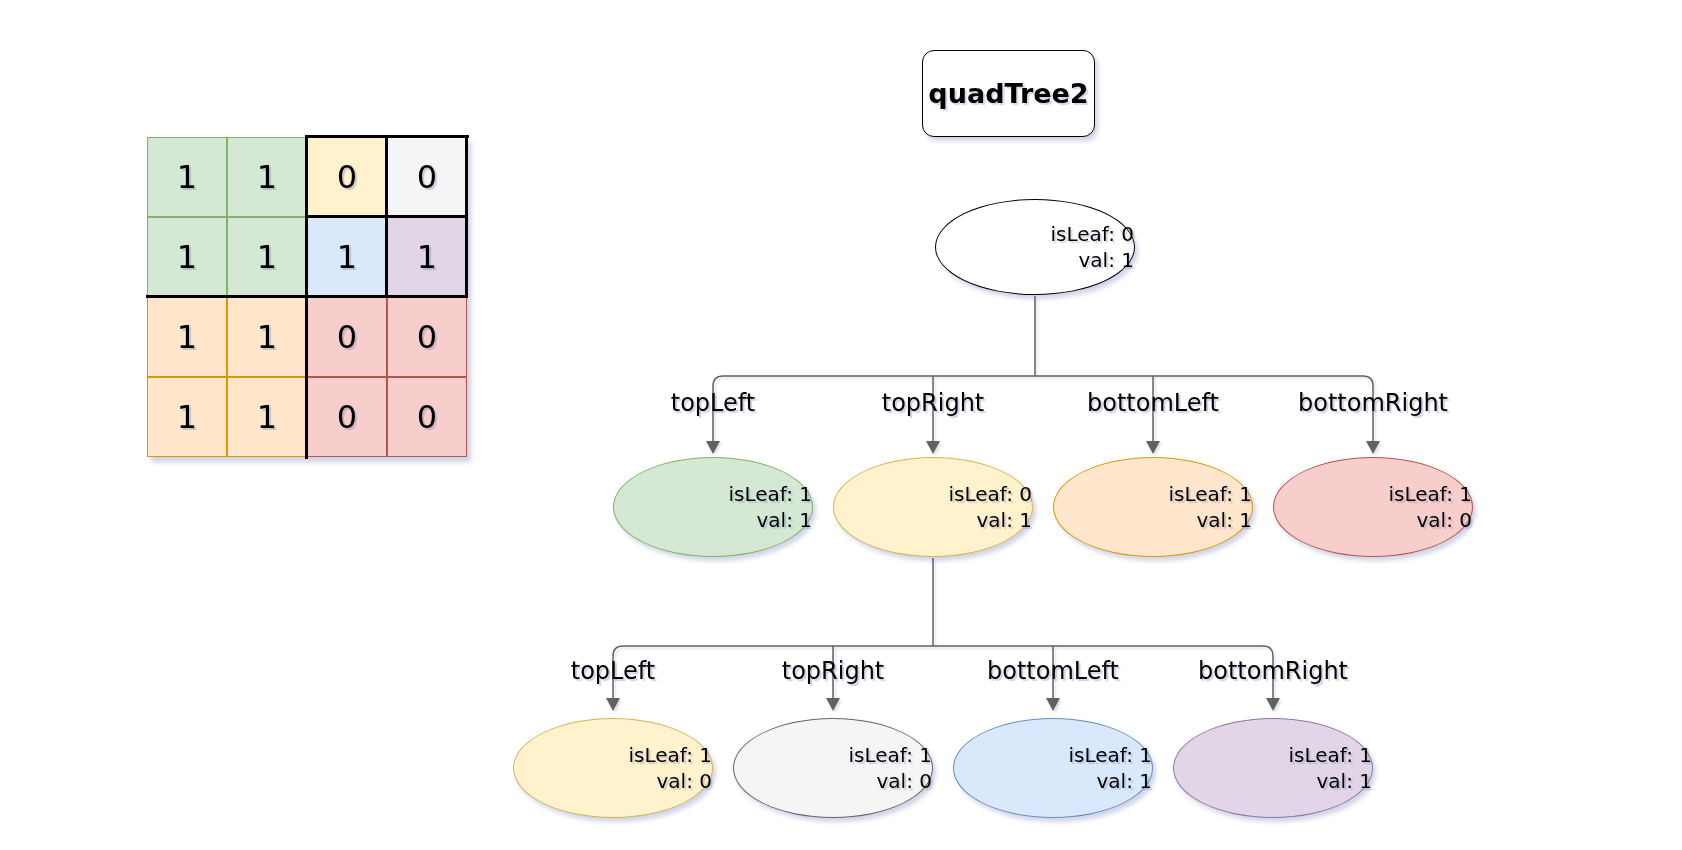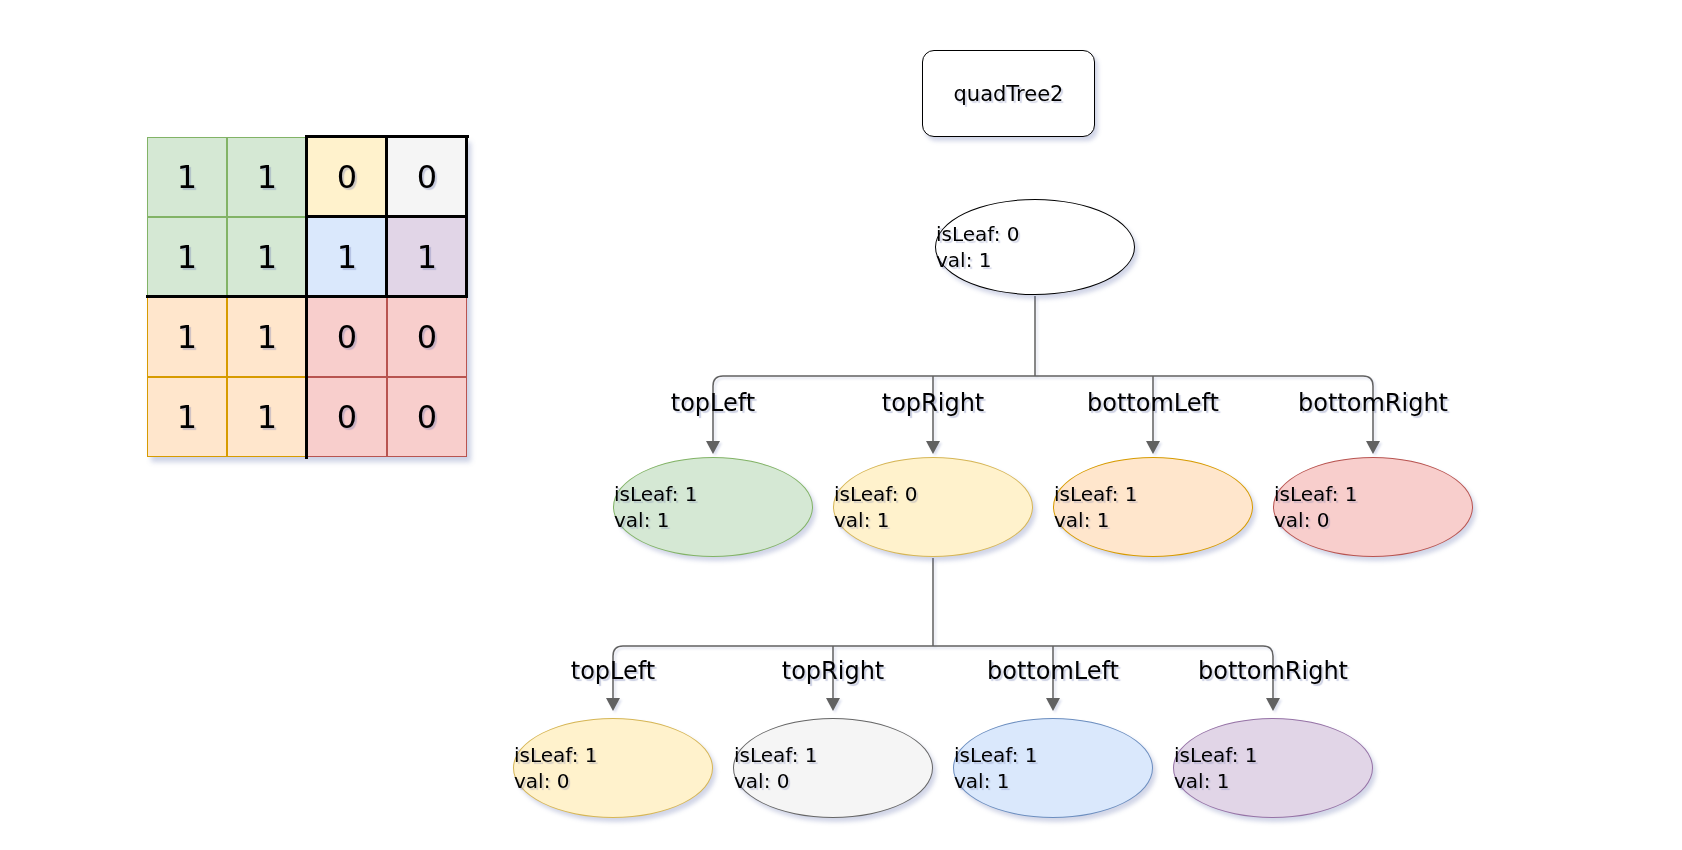--- a/index.html
+++ b/index.html
@@ -14,26 +14,26 @@
          border:1.5px solid #000;display:flex;align-items:center;justify-content:center;
          font-size:32px;line-height:1;
          text-shadow:2px 2px 1px rgba(110,120,175,0.35);}
   .bar{position:absolute;background:#000;}
   
   #edges{position:absolute;left:0;top:0;
          filter:drop-shadow(2px 2px 1px rgba(90,105,170,0.22));}
   
   #titleBox{position:absolute;left:922px;top:50px;width:171px;height:85px;
             background:#fff;border:1.6px solid #000;border-radius:12px;
-            display:flex;align-items:center;justify-content:center;font-size:21px;
+            display:flex;align-items:center;justify-content:center;font-size:27px;
             box-shadow:3px 4px 4px rgba(90,105,170,0.28);
-            text-shadow:2px 2px 1px rgba(110,120,175,0.30);}
+            text-shadow:2px 2px 1px rgba(110,120,175,0.30);font-weight:bold;}
   .node{position:absolute;width:200px;height:100px;border-radius:50%;
         box-sizing:border-box;border:1.6px solid #000;background:#fff;
-        display:flex;flex-direction:column;align-items:flex-start;justify-content:center;
+        display:flex;flex-direction:column;align-items:flex-end;justify-content:center;
         font-size:20px;line-height:1.3;
         box-shadow:3px 4px 4px rgba(90,105,170,0.28);
         text-shadow:2px 2px 1px rgba(110,120,175,0.30);}
   .node.root{height:96px;}
   .edge-label{position:absolute;width:180px;height:30px;
         display:flex;align-items:center;justify-content:center;
         font-size:24px;
         text-shadow:2px 2px 1px rgba(110,120,175,0.35);}
 </style>
 </head>

